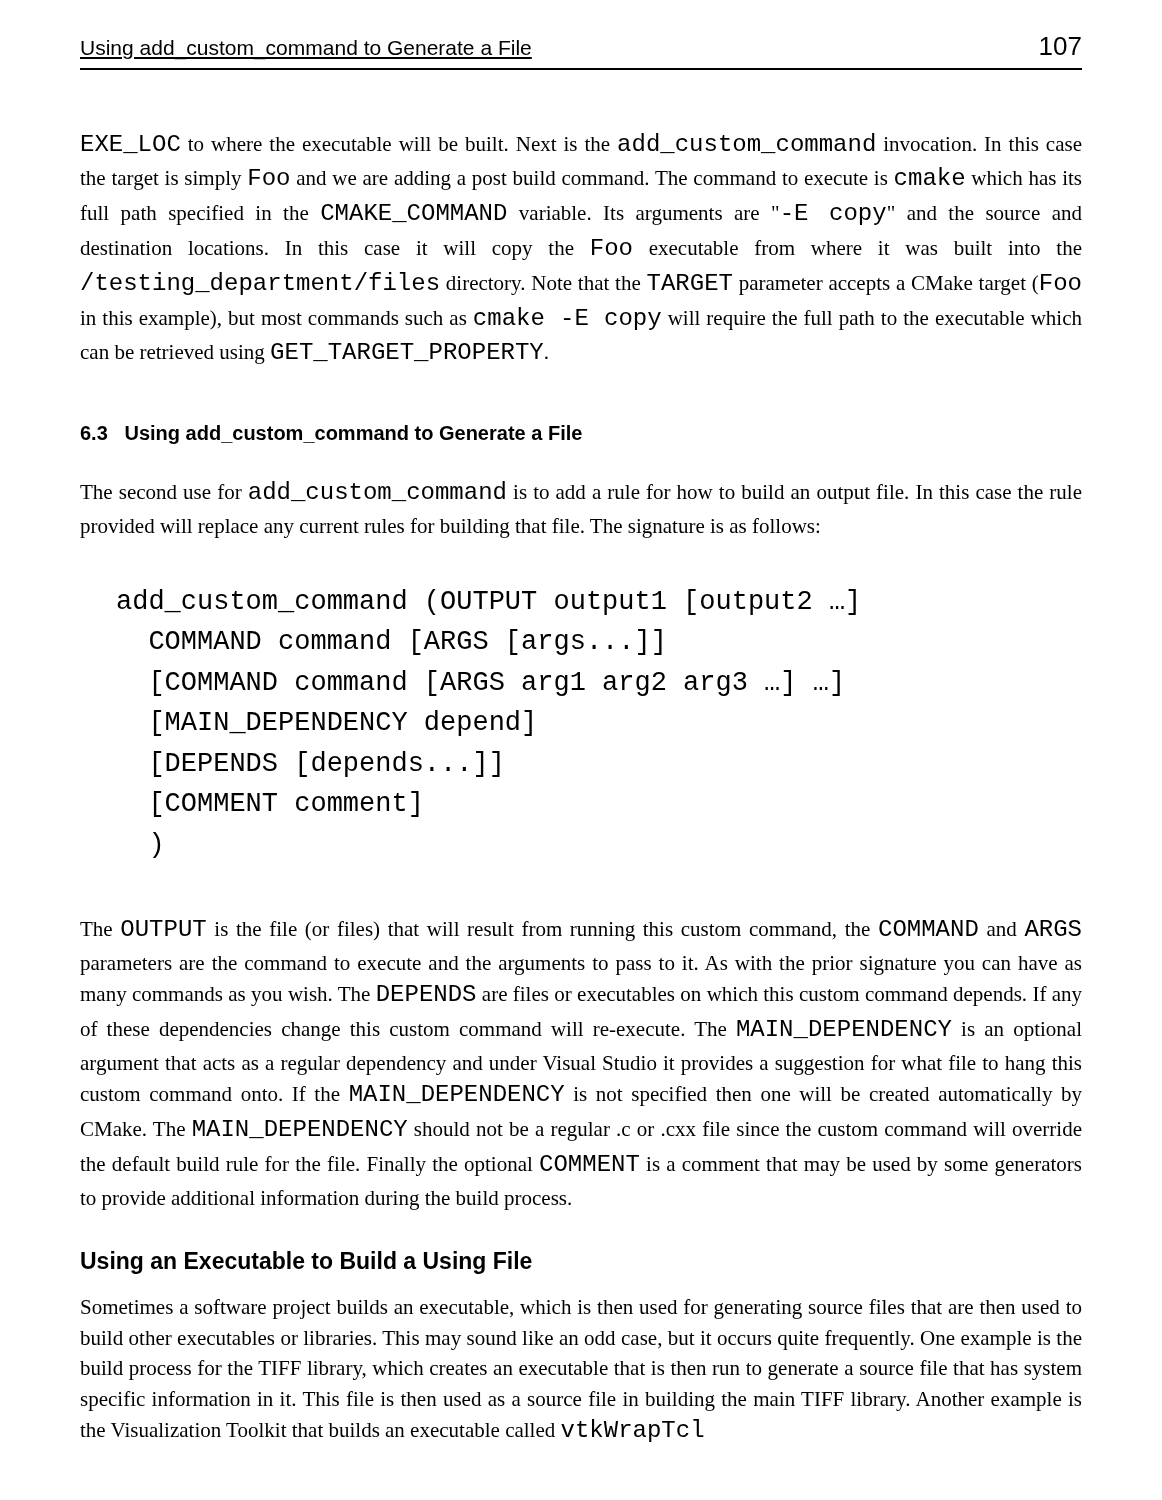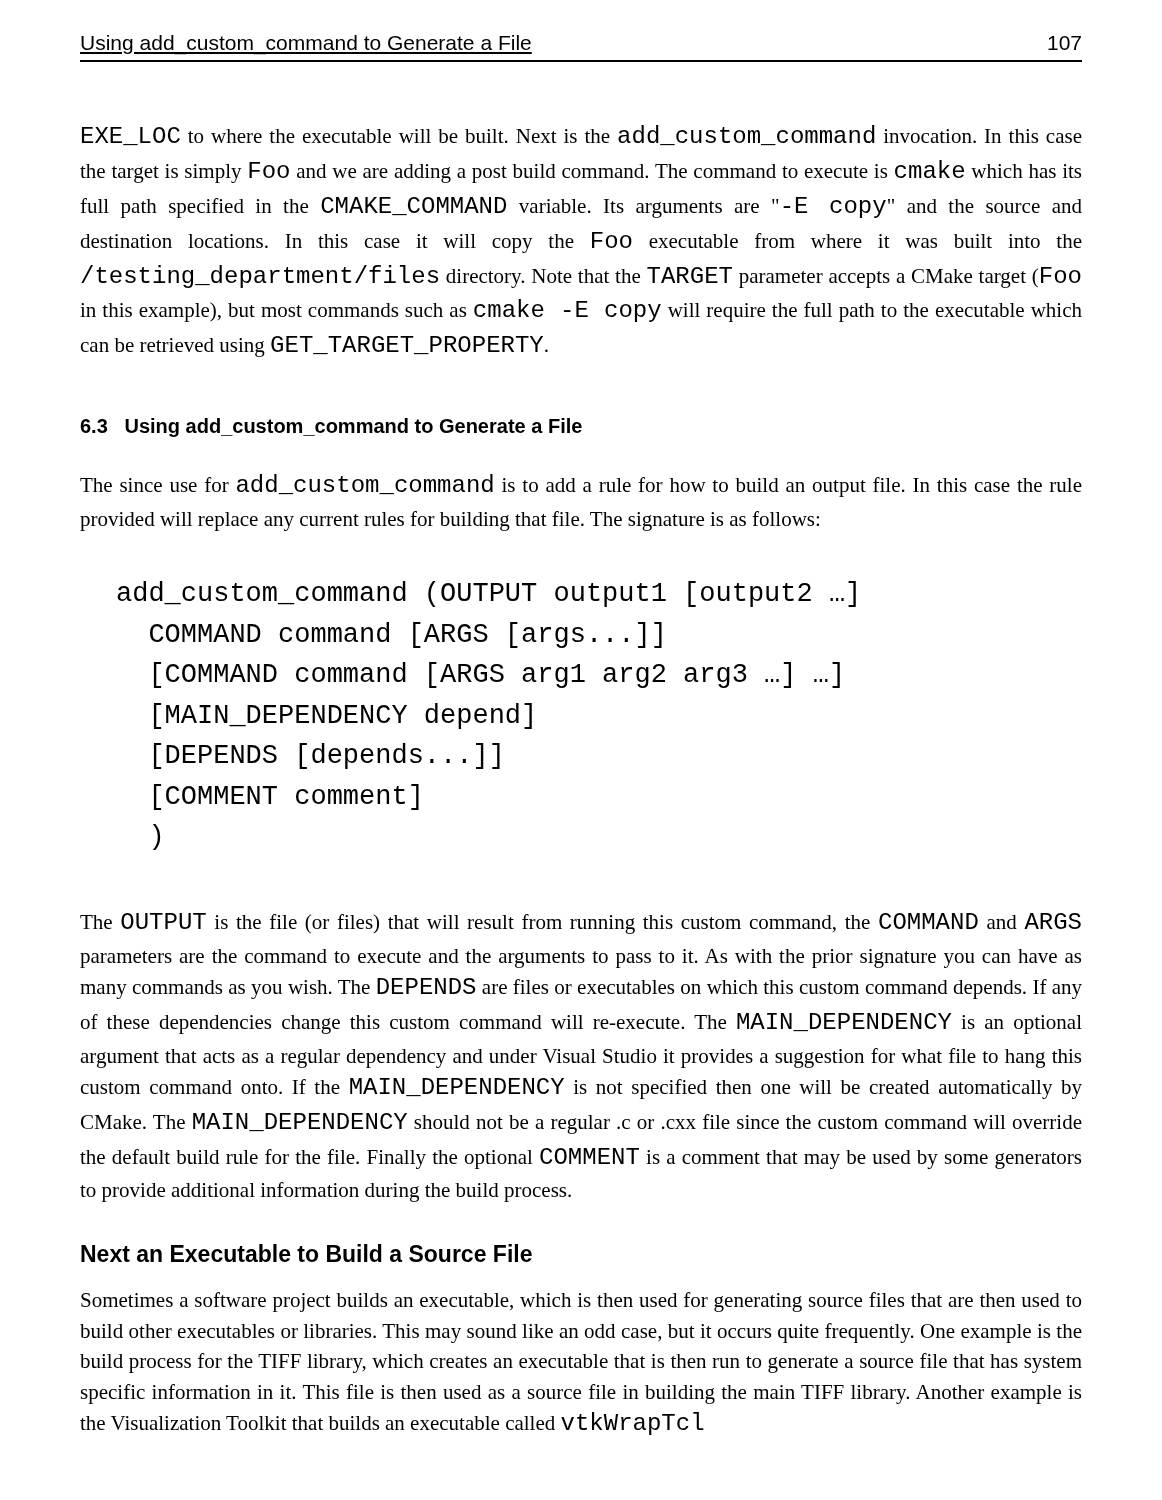--- a/index.html
+++ b/index.html
@@ -24,21 +24,21 @@
       padding-bottom: 2px;
       margin-bottom: 58px;
     }
     .header-title {
       font-family: Arial, Helvetica, sans-serif;
       font-size: 21px;
       text-decoration: underline;
     }
     .header-page {
       font-family: Arial, Helvetica, sans-serif;
-      font-size: 21px;
+      font-size: 26px;
     }
     .para {
       text-align: justify;
       margin-bottom: 0;
     }
     .para-gap {
       margin-bottom: 32px;
     }
     .mono {
       font-family: Liberation Mono, monospace;
@@ -76,32 +76,32 @@
 
 <p class="para para-gap">
   <span class="mono">EXE_LOC</span><span> to where the executable will be built. Next is the </span><span class="mono">add_custom_command</span><span> invocation. In this case the target is simply </span><span class="mono">Foo</span><span> and we are adding a post build command. The command to execute is </span><span class="mono">cmake</span><span> which has its full path specified in the </span><span class="mono">CMAKE_COMMAND</span><span> variable. Its arguments are "</span><span class="mono">-E copy</span><span>" and the source and destination locations. In this case it will copy the </span><span class="mono">Foo</span><span> executable from where it was built into the </span><span class="mono">/testing_department/files</span><span> directory. Note that the </span><span class="mono">TARGET</span><span> parameter accepts a CMake target (</span><span class="mono">Foo</span><span> in this example), but most commands such as </span><span class="mono">cmake -E copy</span><span> will require the full path to the executable which can be retrieved using </span><span class="mono">GET_TARGET_PROPERTY</span><span>.</span>
 </p>
 
 <h2 class="section">
   <span>6.3</span>&nbsp;&nbsp;&nbsp;<span>Using add_custom_command to Generate a File</span>
 </h2>
 
 <p class="para">
-  <span>The since use for </span><span class="mono">add_custom_command</span><span> is to add a rule for how to build an output file. In this case the rule provided will replace any current rules for building that file. The signature is as follows:</span>
+  <span>The second use for </span><span class="mono">add_custom_command</span><span> is to add a rule for how to build an output file. In this case the rule provided will replace any current rules for building that file. The signature is as follows:</span>
 </p>
 
 <pre class="codeblock">add_custom_command (OUTPUT output1 [output2 …]
   COMMAND command [ARGS [args...]]
   [COMMAND command [ARGS arg1 arg2 arg3 …] …]
   [MAIN_DEPENDENCY depend]
   [DEPENDS [depends...]]
   [COMMENT comment]
   )</pre>
 
 <p class="para">
   <span>The </span><span class="mono">OUTPUT</span><span> is the file (or files) that will result from running this custom command, the </span><span class="mono">COMMAND</span><span> and </span><span class="mono">ARGS</span><span> parameters are the command to execute and the arguments to pass to it. As with the prior signature you can have as many commands as you wish. The </span><span class="mono">DEPENDS</span><span> are files or executables on which this custom command depends. If any of these dependencies change this custom command will re-execute. The </span><span class="mono">MAIN_DEPENDENCY</span><span> is an optional argument that acts as a regular dependency and under Visual Studio it provides a suggestion for what file to hang this custom command onto. If the </span><span class="mono">MAIN_DEPENDENCY</span><span> is not specified then one will be created automatically by CMake. The </span><span class="mono">MAIN_DEPENDENCY</span><span> should not be a regular .c or .cxx file since the custom command will override the default build rule for the file. Finally the optional </span><span class="mono">COMMENT</span><span> is a comment that may be used by some generators to provide additional information during the build process.</span>
 </p>
 
-<h3 class="subsection">Next an Executable to Build a Source File</h3>
+<h3 class="subsection">Using an Executable to Build a Using File</h3>
 
 <p class="para">
   <span>Sometimes a software project builds an executable, which is then used for generating source files that are then used to build other executables or libraries. This may sound like an odd case, but it occurs quite frequently. One example is the build process for the TIFF library, which creates an executable that is then run to generate a source file that has system specific information in it. This file is then used as a source file in building the main TIFF library. Another example is the Visualization Toolkit that builds an executable called </span><span class="mono">vtkWrapTcl</span>
 </p>
 
 </body></html>

